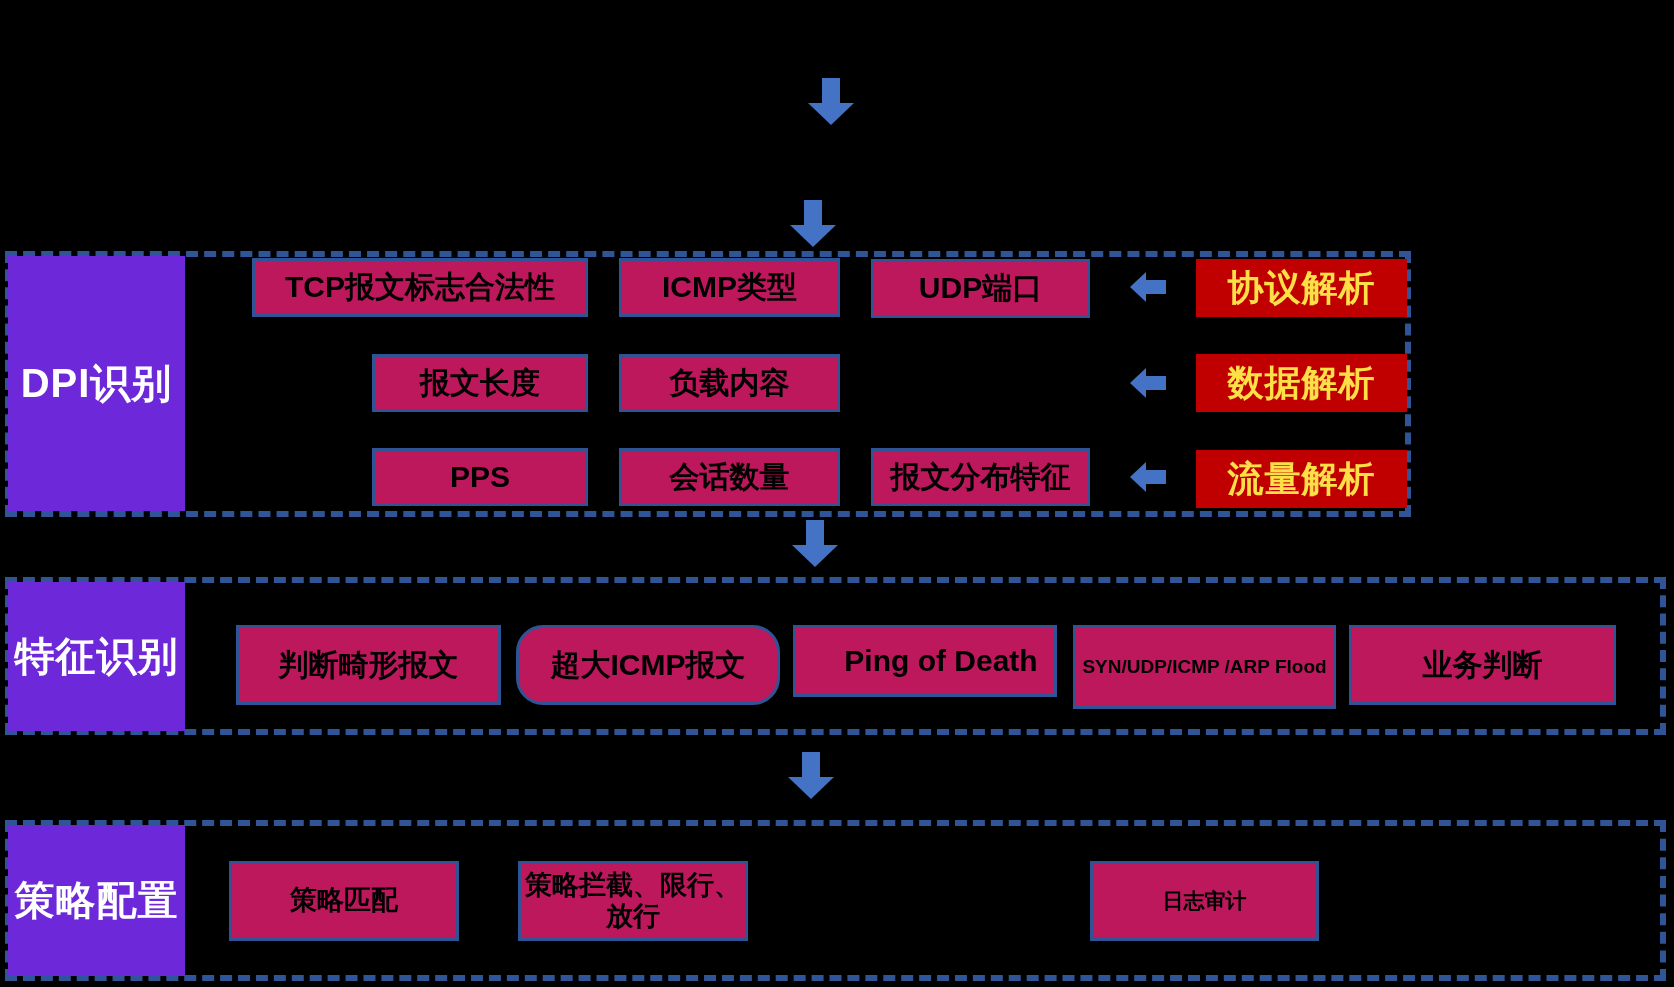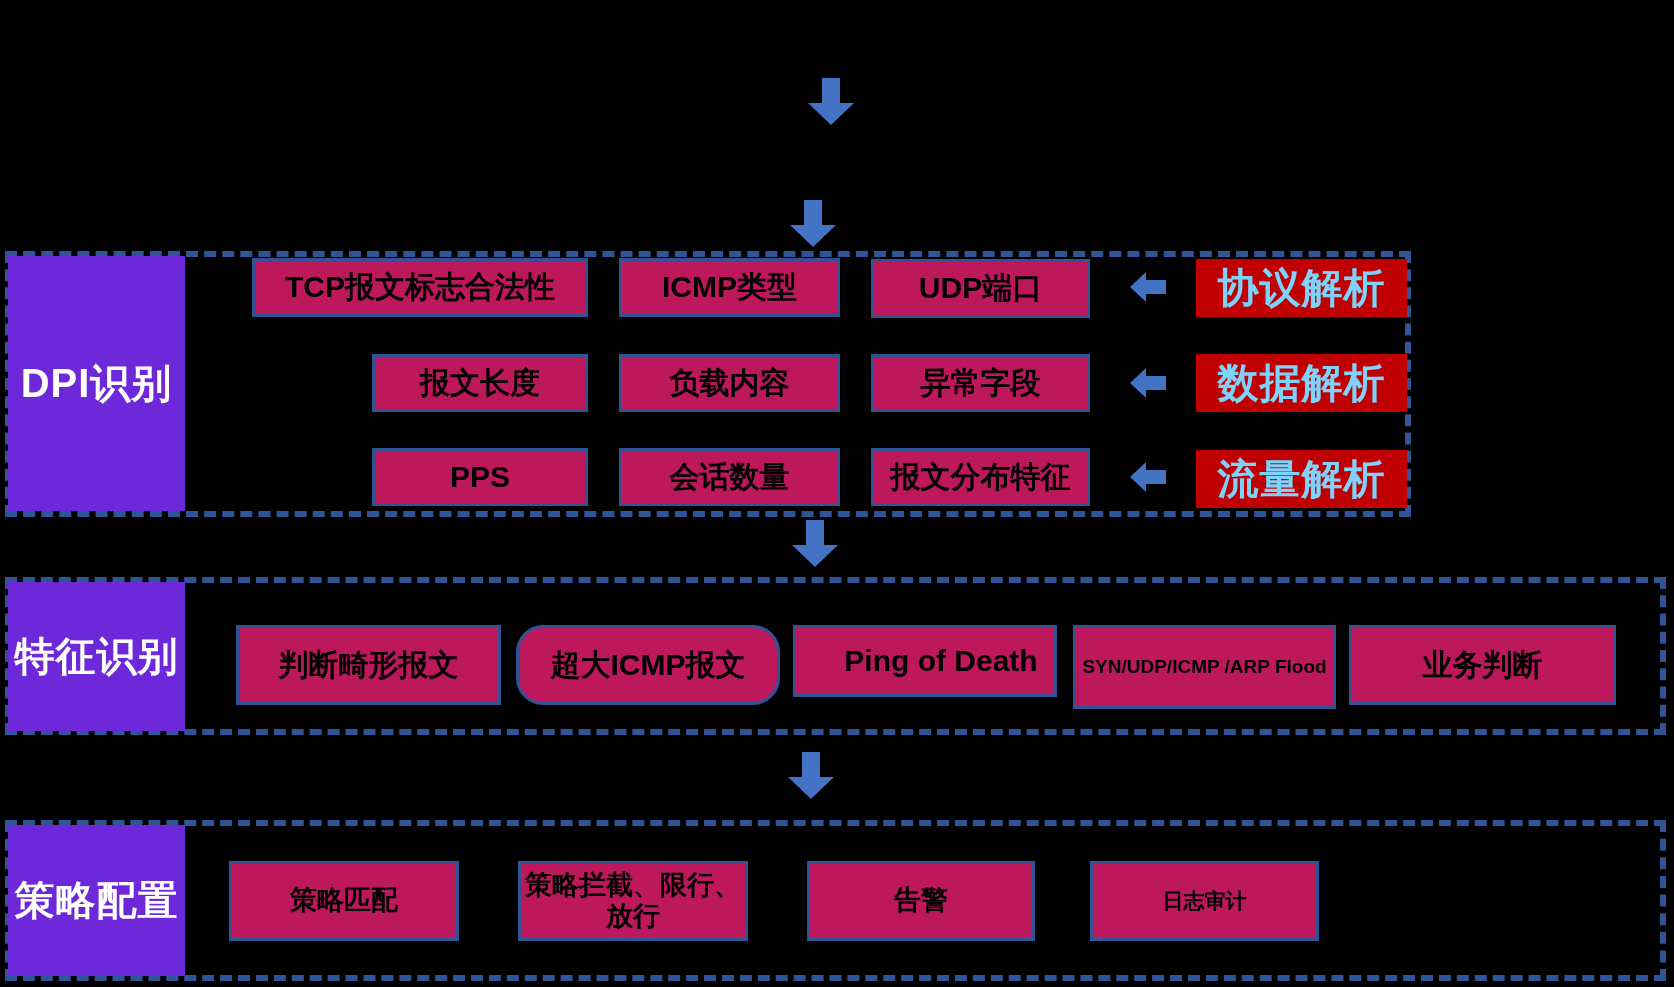--- a/index.html
+++ b/index.html
@@ -44,23 +44,23 @@
     display: flex;
     align-items: center;
     justify-content: center;
     text-align: center;
     line-height: 1.15;
     padding: 0 4px;
   }
   .tag {
     position: absolute;
     background: #C00000;
-    color: #7dd3fc;
+    color: #fde047;
     font-weight: bold;
-    font-size: 41px;
+    font-size: 36px;
     display: flex;
     align-items: center;
     justify-content: center;
     box-sizing: border-box;
     letter-spacing: 1px;
     text-align: right;
   }
   .arrow {
     position: absolute;
     line-height: 0;
@@ -95,21 +95,20 @@
   <div class="arrow" style="left:1130px; top:272px;">
     <svg width="36" height="30" viewBox="0 0 36 30">
         <polygon points="0,15 16,0 16,30" fill="#4472C4"></polygon>
         <rect x="16" y="8" width="20" height="14" fill="#4472C4"></rect>
       </svg>
   </div>
   <div class="tag" style="left:1196px; top:259px; width:211px; height:58px;">协议解析</div>
 
   <div class="cell" style="left:372px; top:354px; width:216px; height:58px;">报文长度</div>
   <div class="cell" style="left:619px; top:354px; width:221px; height:58px;">负载内容</div>
-  <div class="cell" style="left:871px; top:354px; width:219px; height:58px;">异常字段</div>
   <div class="arrow" style="left:1130px; top:368px;">
     <svg width="36" height="30" viewBox="0 0 36 30">
         <polygon points="0,15 16,0 16,30" fill="#4472C4"></polygon>
         <rect x="16" y="8" width="20" height="14" fill="#4472C4"></rect>
       </svg>
   </div>
   <div class="tag" style="left:1196px; top:354px; width:211px; height:58px;">数据解析</div>
 
   <div class="cell" style="left:372px; top:448px; width:216px; height:58px;">PPS</div>
   <div class="cell" style="left:619px; top:448px; width:221px; height:58px;">会话数量</div>
@@ -145,16 +144,15 @@
         <polygon points="1,25 47,25 24,47" fill="#4472C4"></polygon>
       </svg>
   </div>
 
   <div class="section" style="left:5px; top:820px; width:1661px; height:161px;"></div>
 
   <div class="side-label" style="left:8px; top:825px; width:177px; height:151px;">策略配置</div>
 
   <div class="cell" style="left:229px; top:861px; width:230px; height:80px; font-size:27px;">策略匹配</div>
   <div class="cell" style="left:518px; top:861px; width:230px; height:80px; font-size:27px;">策略拦截、限行、放行</div>
-  <div class="cell" style="left:807px; top:861px; width:228px; height:80px; font-size:27px;">告警</div>
   <div class="cell" style="left:1090px; top:861px; width:229px; height:80px; font-size:21px;">日志审计</div>
 
 </div>
 
 </body></html>

